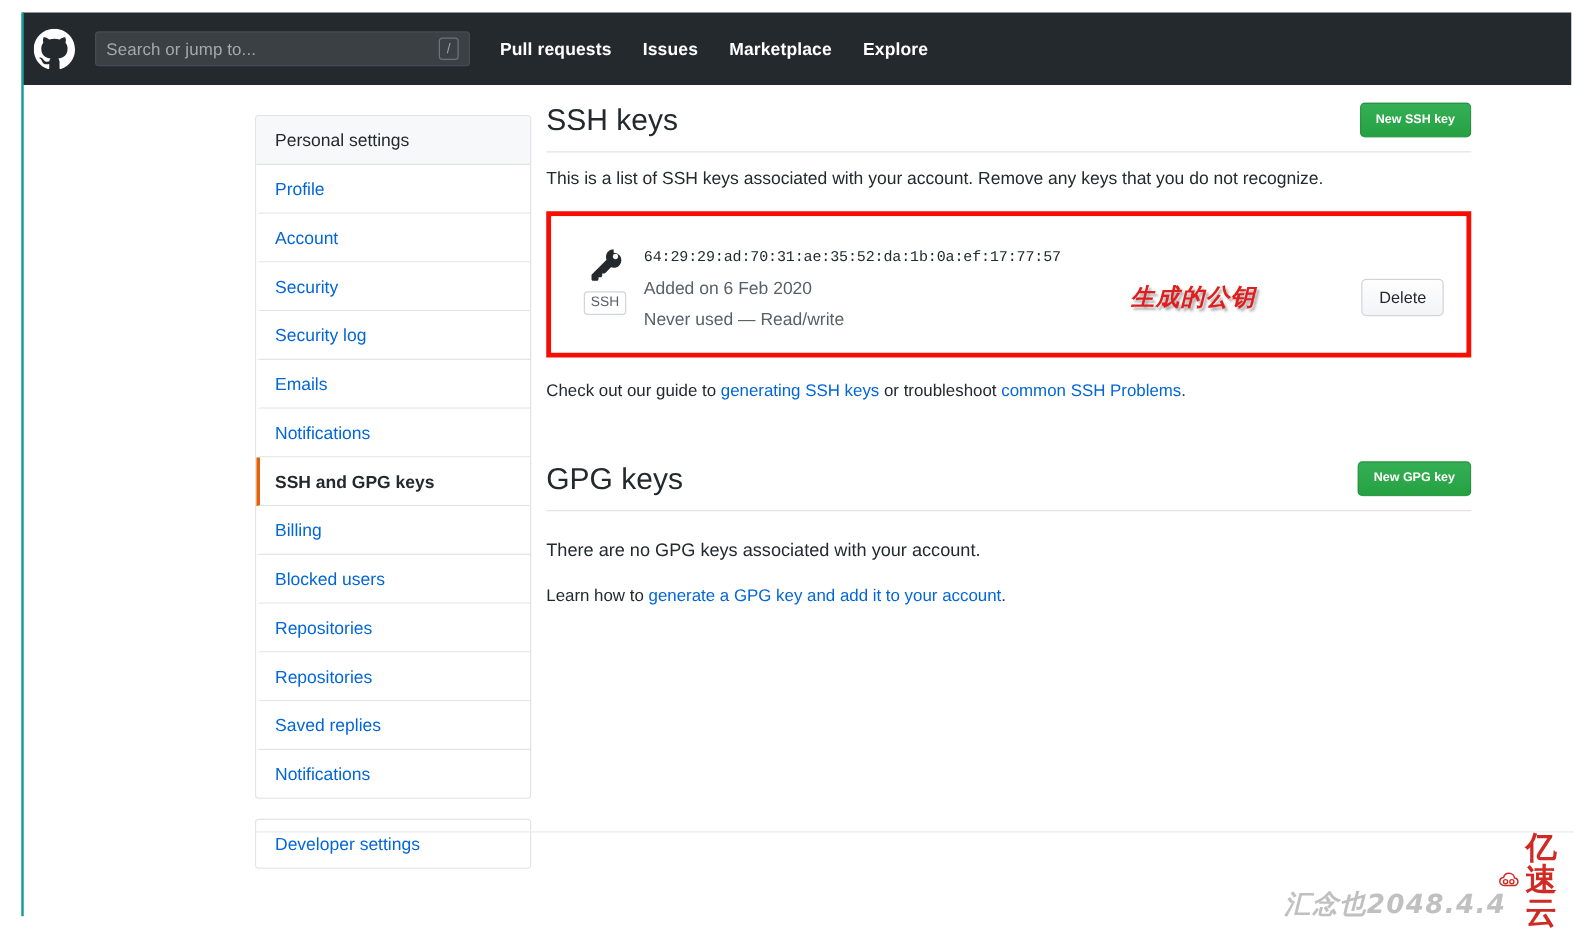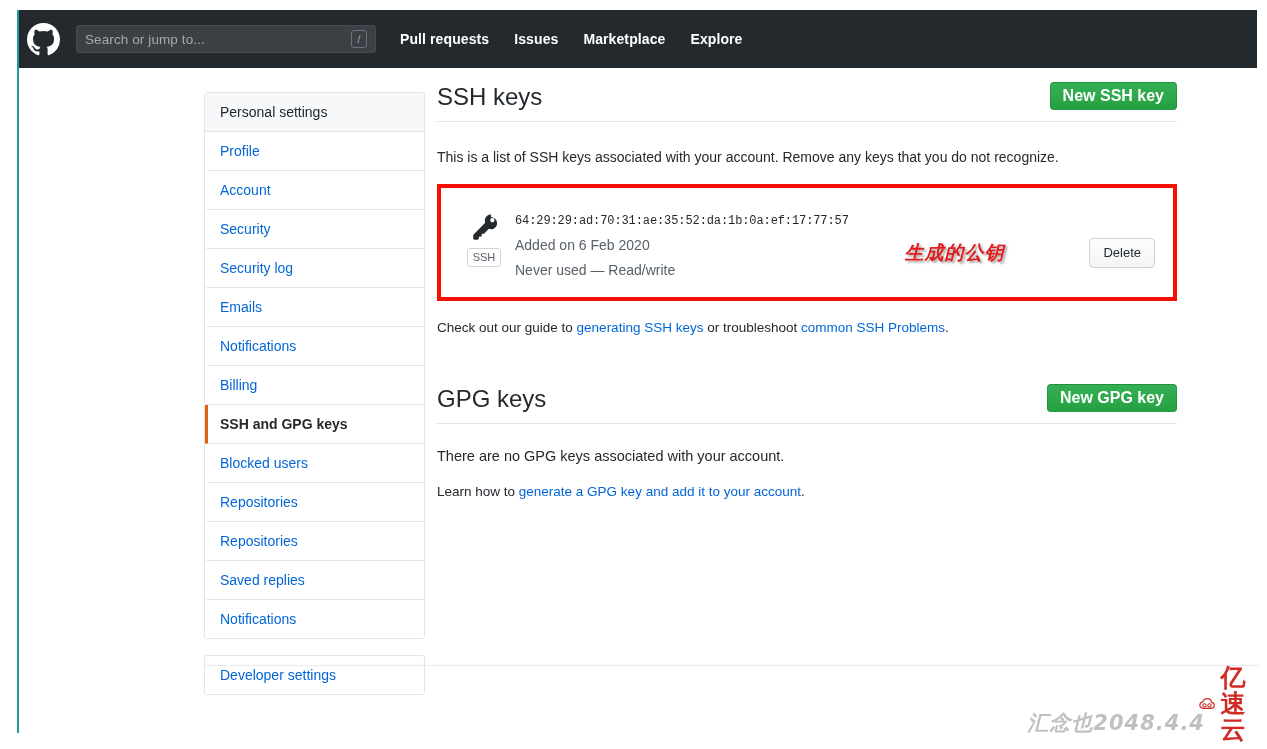--- a/index.html
+++ b/index.html
@@ -169,32 +169,32 @@
     font-weight: normal;
     color: #24292e;
     line-height: 30px;
   }
   .btn-green {
     background: #28a745;
     background-image: linear-gradient(180deg, #34af55, #26a141);
     border: 1px solid rgba(27,31,35,.15);
     border-radius: 4px;
     color: #ffffff;
-    font-size: 16px;
+    font-size: 10px;
     font-weight: bold;
     padding: 6px 12px;
     line-height: 14px;
     cursor: pointer;
     white-space: nowrap;
   }
 
   .section-desc {
     font-size: 14px;
     color: #24292e;
-    margin-top: 25px;
+    margin-top: 10px;
     line-height: 20px;
   }
 
   
   .keylist-annot {
     position: relative;
     margin-top: 17px;
     border: 4px solid #f50e02;
     padding: 0;
   }
@@ -395,22 +395,22 @@
     <div class="sidebar">
       <div class="menu-box">
         <div class="menu-heading">Personal settings</div>
 
         <div class="menu-item">Profile</div>
         <div class="menu-item">Account</div>
         <div class="menu-item">Security</div>
         <div class="menu-item">Security log</div>
         <div class="menu-item">Emails</div>
         <div class="menu-item">Notifications</div>
+        <div class="menu-item selected">SSH and GPG keys</div>
         <div class="menu-item">Billing</div>
-        <div class="menu-item selected">SSH and GPG keys</div>
         <div class="menu-item">Blocked users</div>
         <div class="menu-item">Repositories</div>
         <div class="menu-item">Repositories</div>
         <div class="menu-item">Saved replies</div>
         <div class="menu-item">Notifications</div>
       </div>
 
       <div class="menu-box second">
         <div class="menu-item">Developer settings</div>
       </div>

